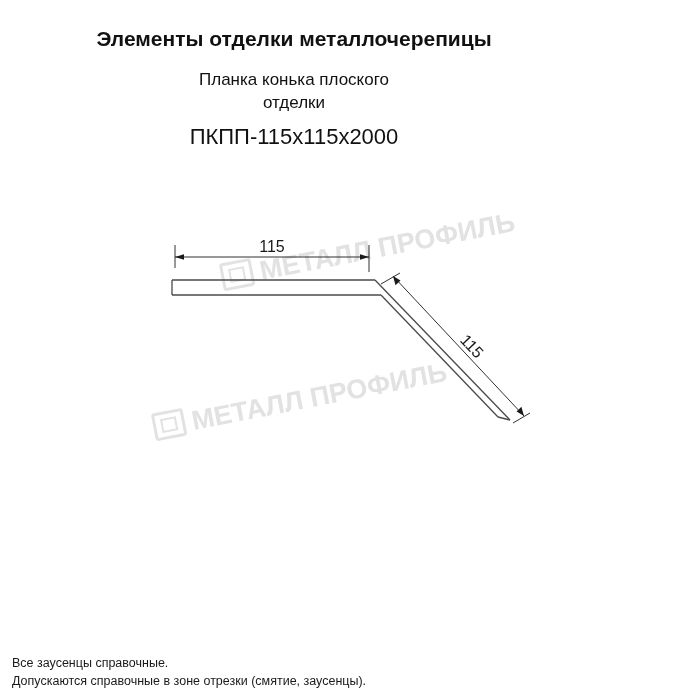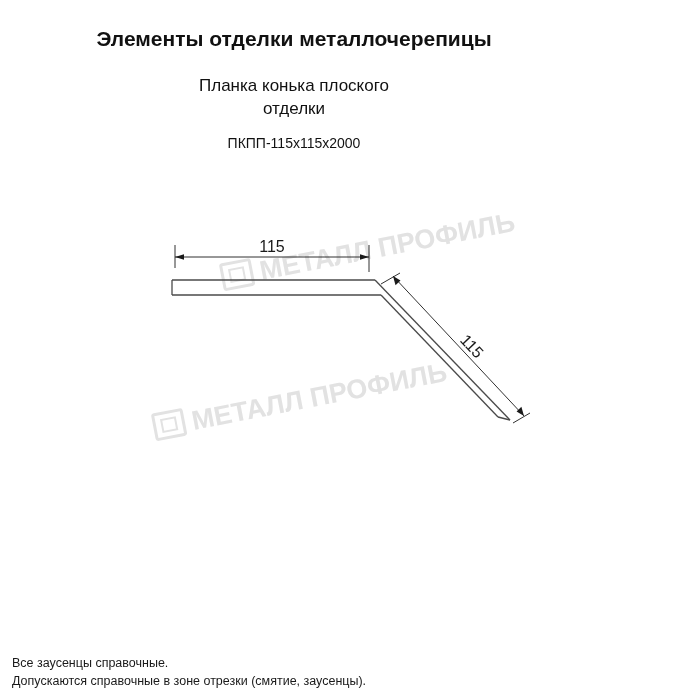--- a/index.html
+++ b/index.html
@@ -28,28 +28,28 @@
     text-align: center;
   }
   .title-main {
     font-size: 21px;
     font-weight: bold;
     color: #111111;
     letter-spacing: 0px;
     line-height: 26px;
   }
   .title-sub {
-    margin-top: 22px;
+    margin-top: 16px;
     font-size: 17px;
     color: #111111;
     line-height: 23px;
   }
   .title-code {
     margin-top: 12px;
-    font-size: 14px;
+    font-size: 22px;
     color: #111111;
     line-height: 22px;
   }
   .drawing {
     position: absolute;
     top: 180px;
     left: 0;
     width: 700px;
     height: 320px;
   }

